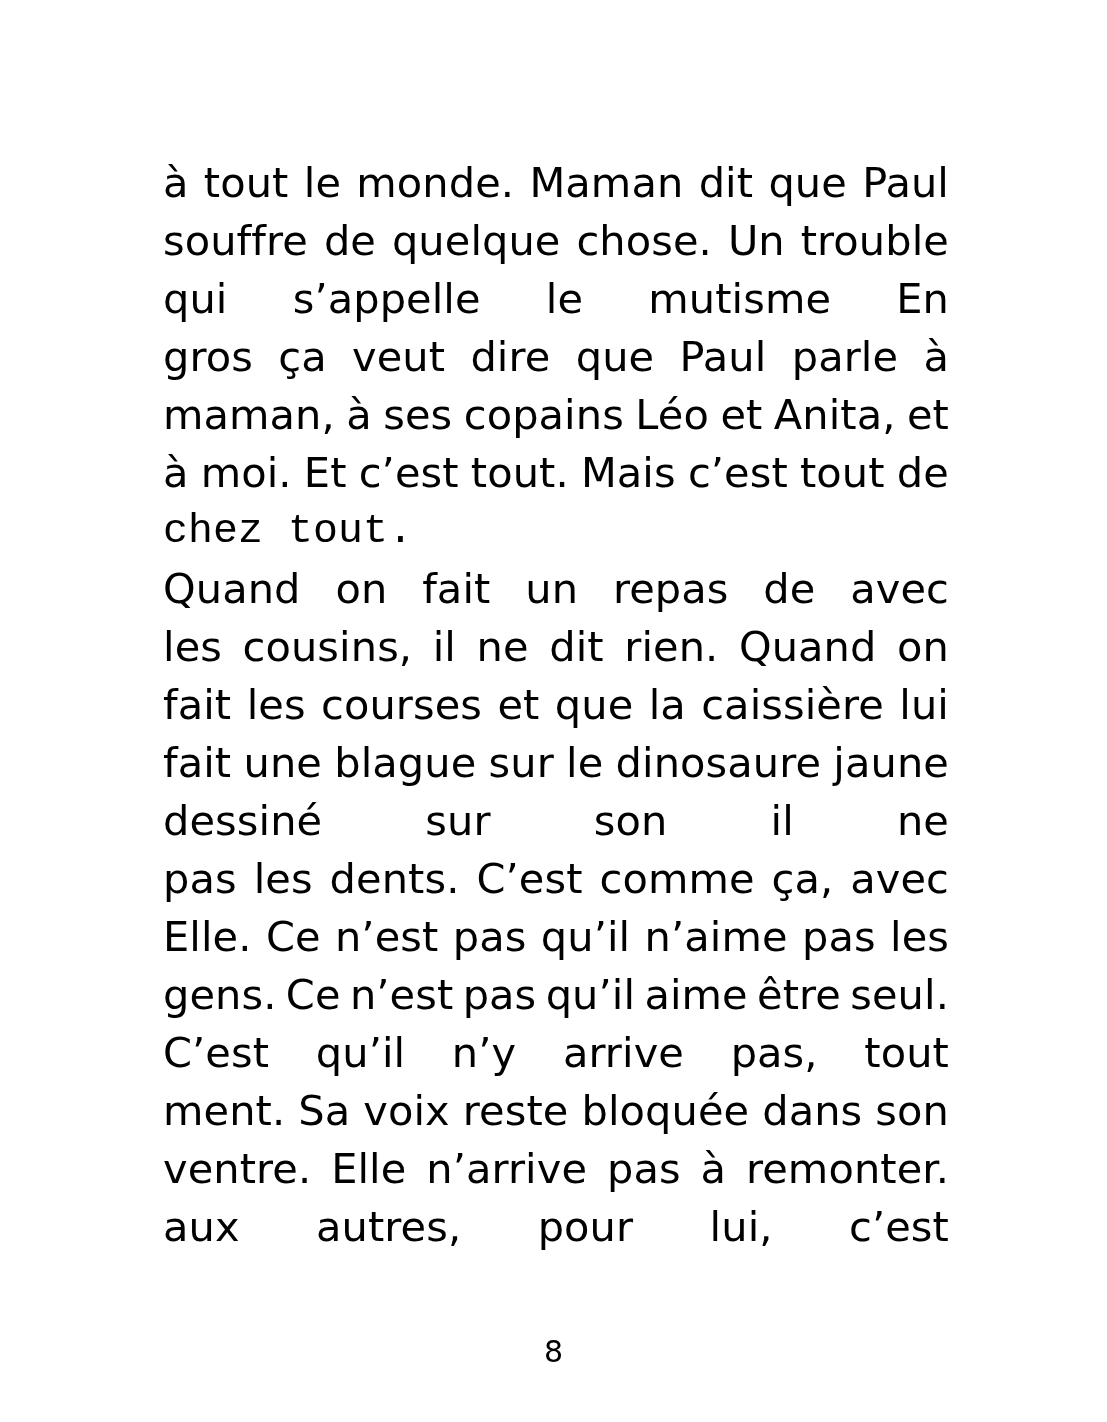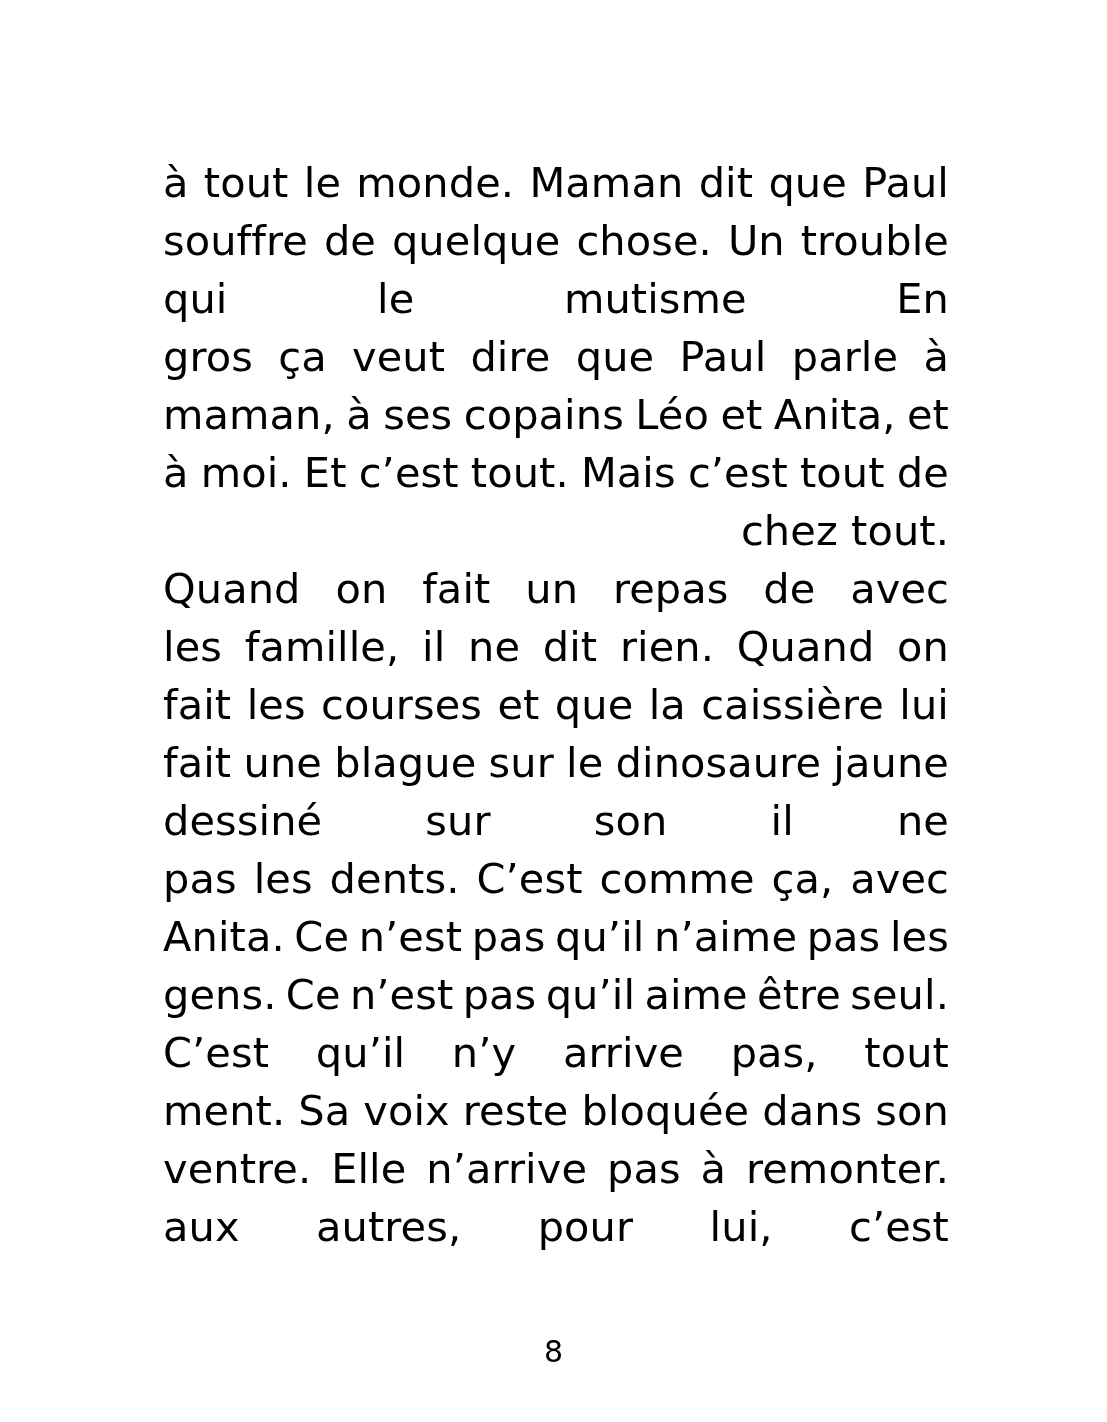--- a/index.html
+++ b/index.html
@@ -56,21 +56,22 @@
     align-items: baseline;
     width: 100%;
   }
   .line.just > .w {
     white-space: pre;
     display: inline-block;
   }
 
   
   .line.flush {
-    text-align: right;
+    text-align: left;
+    font-family: Liberation Mono, monospace;
   }
 
   .pagenum {
     position: absolute;
     left: 0;
     right: 0;
     top: 1332px;
     text-align: center;
     font-size: 30px;
     line-height: 40px;
@@ -98,20 +99,21 @@
         <div class="line just">
           <span class="w">souffre</span>
           <span class="w">de</span>
           <span class="w">quelque</span>
           <span class="w">chose.</span>
           <span class="w">Un</span>
           <span class="w">trouble</span>
         </div>
         <div class="line just">
           <span class="w">qui</span>
+          <span class="w">s’appelle</span>
           <span class="w">le</span>
           <span class="w">mutisme</span>
           <span class="w">En</span>
         </div>
         <div class="line just">
           <span class="w">gros</span>
           <span class="w">ça</span>
           <span class="w">veut</span>
           <span class="w">dire</span>
           <span class="w">que</span>
@@ -147,21 +149,21 @@
           <span class="w">Quand</span>
           <span class="w">on</span>
           <span class="w">fait</span>
           <span class="w">un</span>
           <span class="w">repas</span>
           <span class="w">de</span>
           <span class="w">avec</span>
         </div>
         <div class="line just">
           <span class="w">les</span>
-          <span class="w">famille,</span>
+          <span class="w">cousins,</span>
           <span class="w">il</span>
           <span class="w">ne</span>
           <span class="w">dit</span>
           <span class="w">rien.</span>
           <span class="w">Quand</span>
           <span class="w">on</span>
         </div>
         <div class="line just">
           <span class="w">fait</span>
           <span class="w">les</span>
@@ -191,21 +193,21 @@
         <div class="line just">
           <span class="w">pas</span>
           <span class="w">les</span>
           <span class="w">dents.</span>
           <span class="w">C’est</span>
           <span class="w">comme</span>
           <span class="w">ça,</span>
           <span class="w">avec</span>
         </div>
         <div class="line just">
-          <span class="w">Anita.</span>
+          <span class="w">Elle.</span>
           <span class="w">Ce</span>
           <span class="w">n’est</span>
           <span class="w">pas</span>
           <span class="w">qu’il</span>
           <span class="w">n’aime</span>
           <span class="w">pas</span>
           <span class="w">les</span>
         </div>
         <div class="line just">
           <span class="w">gens.</span>

